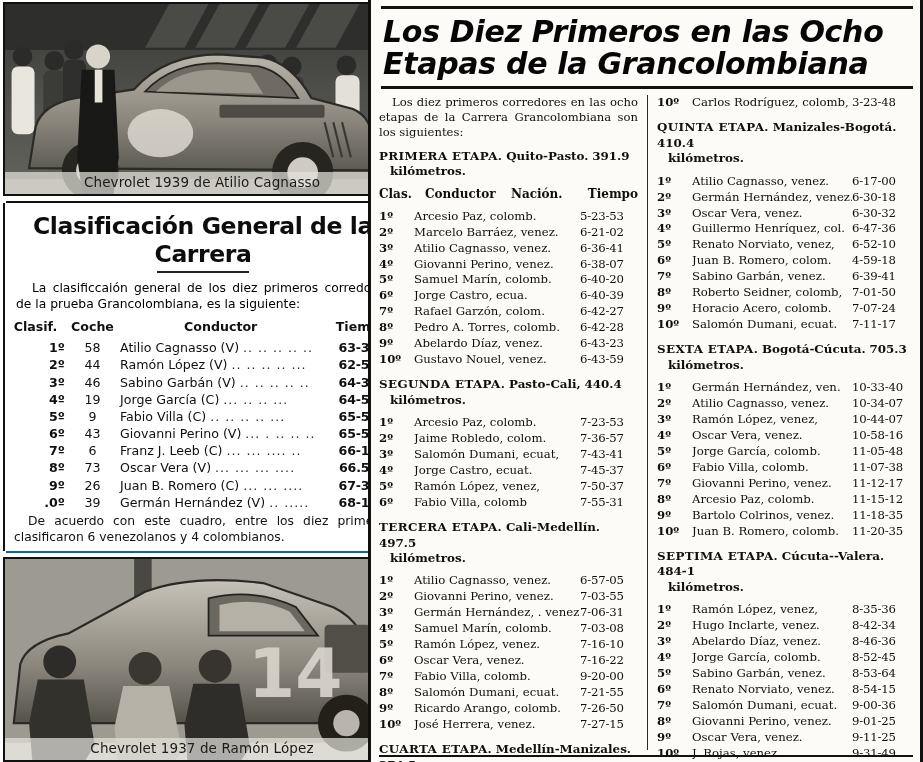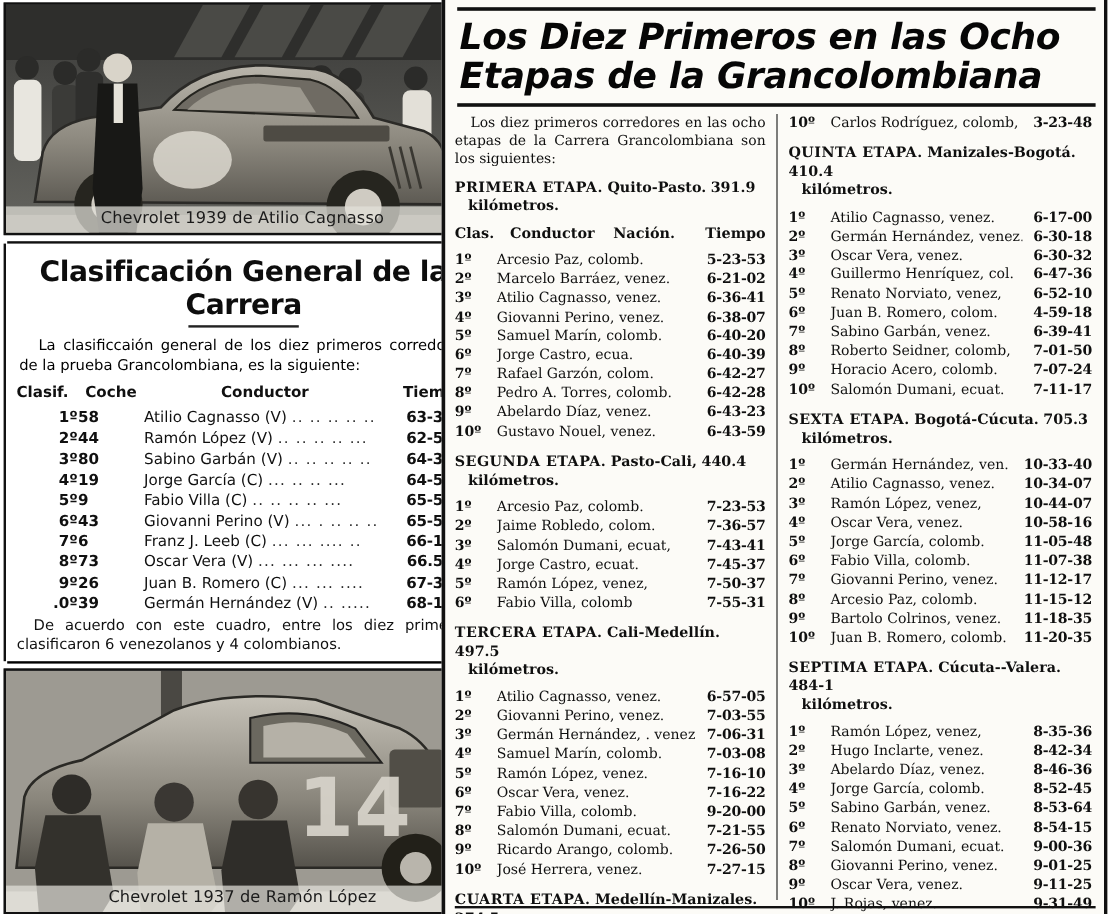--- a/index.html
+++ b/index.html
@@ -36,21 +36,21 @@
     font-size:13.5px;
     color:#1b1b1b;
     padding:2px 0 4px 0;
     letter-spacing:.1px;
     background:rgba(226,224,217,0.72);
   }
 
   .class-block{
     margin:5px 4px 0 6px;
     border-top:2px solid #111;
-    border-bottom:2px solid #000000;
+    border-bottom:2px solid #0369a1;
     padding:0 0 3px 0;
     position:relative;
     flex:0 0 auto;
   }
   .class-block:after{
     content:"";position:absolute;right:-2px;top:0;bottom:0;width:2px;background:#111;
   }
   .class-block:before{
     content:"";position:absolute;left:-3px;top:0;bottom:0;width:2px;background:#111;
   }
@@ -83,21 +83,21 @@
   }
   table.gc th{
     font-weight:bold;font-size:12.6px;padding:0 0 5px 0;margin-top:33px;
   }
   table.gc th.h-clasif{width:60px;text-align:center;}
   table.gc th.h-coche{width:56px;text-align:center;}
   table.gc th.h-cond{text-align:center;padding-left:6px;}
   table.gc th.h-tiempo{width:74px;text-align:right;padding-right:12px;}
   table.gc td{padding:1.1px 0;}
   td.c-pos{text-align:right;padding-right:22px;font-weight:bold;}
-  td.c-car{text-align:left;font-weight:bold;}
+  td.c-car{text-align:center;font-weight:normal;}
   td.c-drv{padding-left:18px;white-space:nowrap;}
   td.c-time{text-align:right;padding-right:12px;font-weight:bold;letter-spacing:-0.2px;}
   .dots{color:#2a2a2a;letter-spacing:1px;}
   .class-note{
     font-family:"DejaVu Sans", sans-serif;
     font-size:12.3px;line-height:1.3;
     margin:3px 8px 2px 8px;
     text-indent:14px;
     text-align:justify;
   }
@@ -151,21 +151,21 @@
   .colhead .ch3{flex:1;}
   .colhead .ch4{width:56px;text-align:right;}
   ul.results{list-style:none;margin:0 0 2px 0;padding:0;}
   ul.results li{
     display:flex;align-items:baseline;
     line-height:1.365;font-size:11.7px;
     white-space:nowrap;
   }
   li .pos{width:27px;padding-right:8px;font-weight:bold;}
   li .who{flex:1;overflow:hidden;}
-  li .tm{width:58px;text-align:right;font-weight:bold;letter-spacing:-0.2px;}
+  li .tm{width:58px;text-align:left;font-weight:normal;letter-spacing:-0.2px;}
   .news-rule-bottom{
     position:absolute;left:8px;right:10px;bottom:5px;height:2px;background:#111;
   }
   .edge-r{position:absolute;right:0;top:0;bottom:0;width:3px;background:#111;}
 </style>
 </head>
 <body>
 
 <div class="page">
 
@@ -257,21 +257,21 @@
               <td class="c-time">63-33-19</td>
             </tr>
             <tr>
               <td class="c-pos">2º</td>
               <td class="c-car">44</td>
               <td class="c-drv"><span>Ramón López (V)</span> <span class="dots">.. .. .. .. ...</span></td>
               <td class="c-time">62-55-36</td>
             </tr>
             <tr>
               <td class="c-pos">3º</td>
-              <td class="c-car">80</td>
+              <td class="c-car">46</td>
               <td class="c-drv"><span>Sabino Garbán (V)</span> <span class="dots">.. .. .. .. ..</span></td>
               <td class="c-time">64-33-59</td>
             </tr>
             <tr>
               <td class="c-pos">4º</td>
               <td class="c-car">19</td>
               <td class="c-drv"><span>Jorge García (C)</span> <span class="dots">... .. .. ...</span></td>
               <td class="c-time">64-56-19</td>
             </tr>
             <tr>

